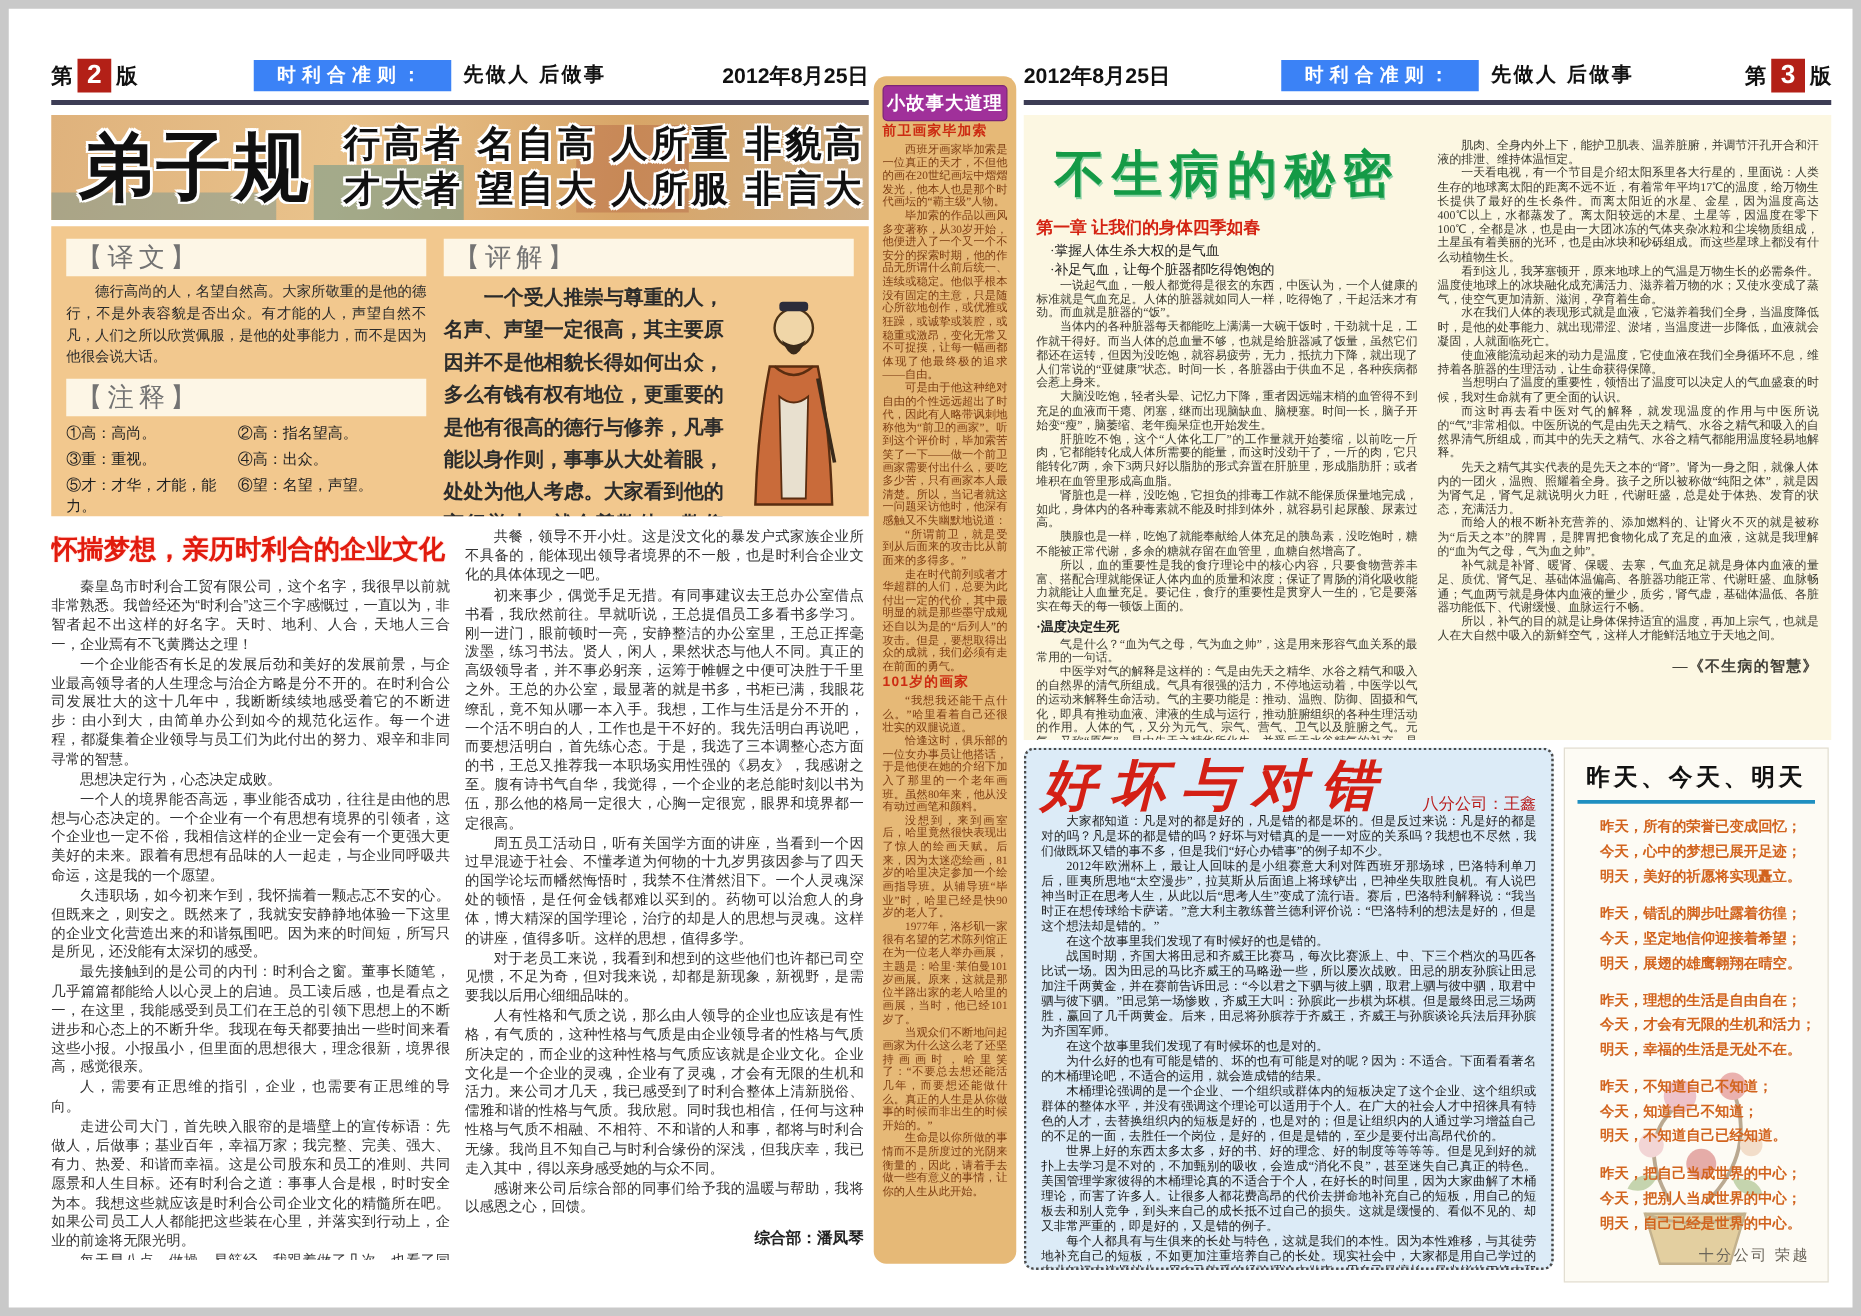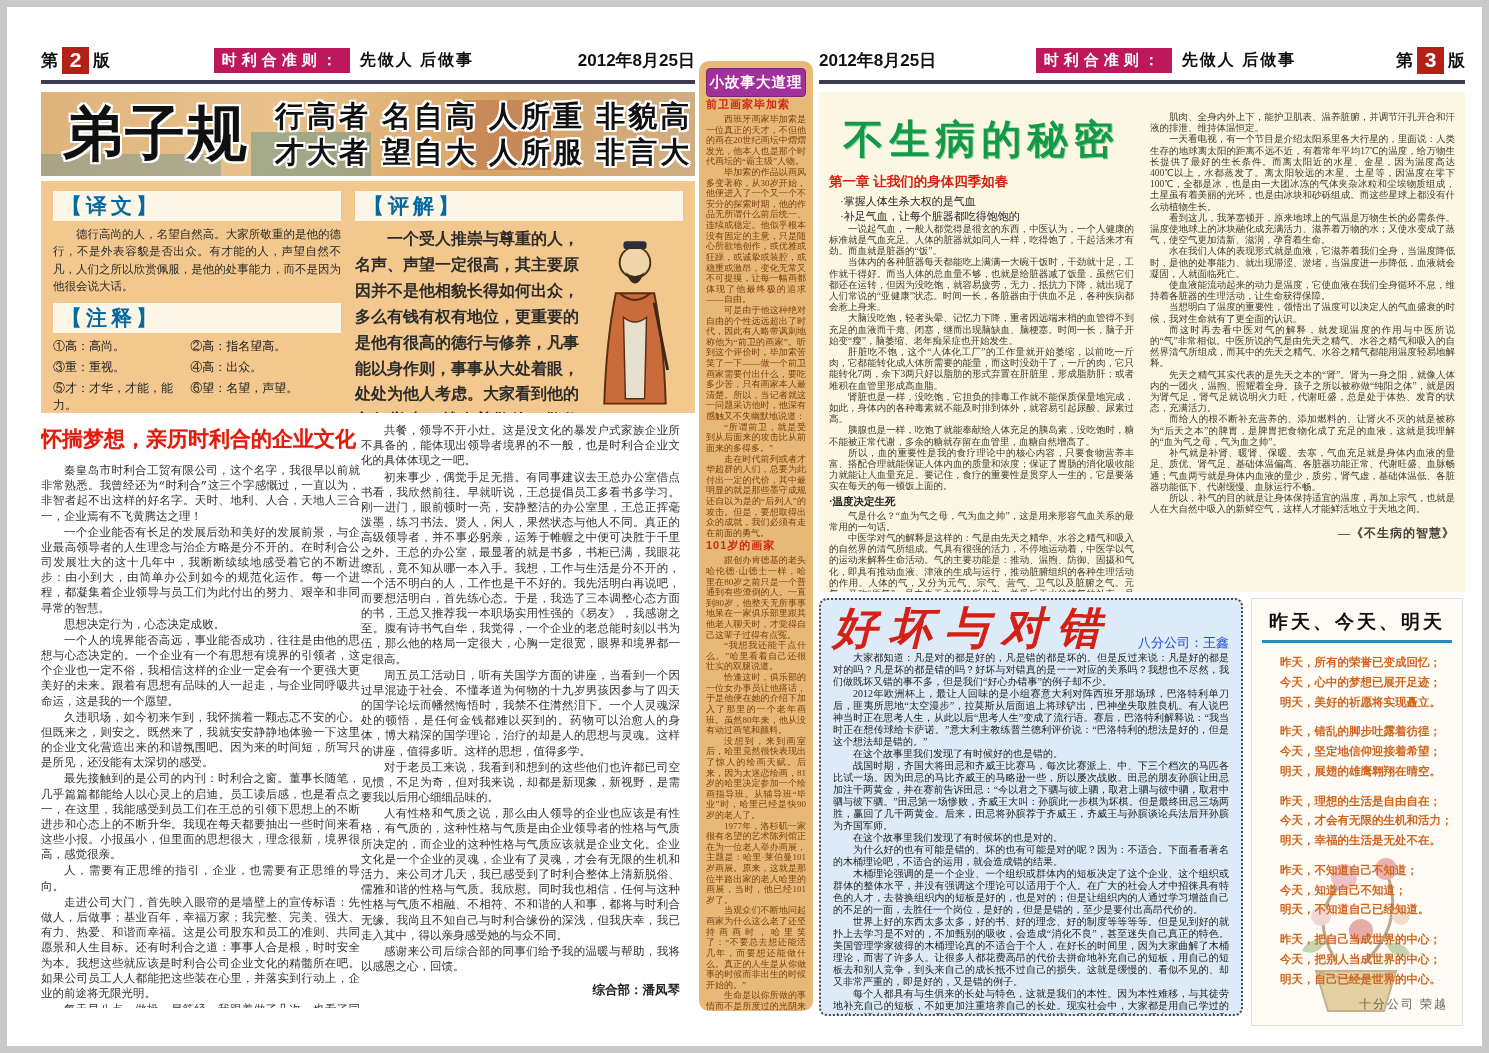--- a/index.html
+++ b/index.html
@@ -2,46 +2,46 @@
 <html><head>
 <meta charset="utf-8">
 <style>
   html,body{margin:0;padding:0;background:#9a9a9a;font-family:"Liberation Sans",sans-serif;}
   .frame{position:relative;width:1489px;height:1053px;background:#fff;border:7px solid #c9c9c9;box-sizing:border-box;overflow:hidden;}
   
   .page-header{display:flex;align-items:center;height:34px;}
   .ph-left,.ph-right{display:flex;align-items:center;gap:4px;font-weight:bold;font-size:17px;color:#111;}
   .page-num-box{display:inline-flex;align-items:center;justify-content:center;width:27px;height:27px;background:#b32017;color:#fff;font-size:21px;font-weight:bold;}
   .motto{display:flex;align-items:center;gap:10px;margin:0 auto;}
-  .motto-box{background:#be185d;color:#fff;font-weight:bold;font-size:15px;letter-spacing:5px;padding:3px 8px;}
+  .motto-box{background:#3b82f6;color:#fff;font-weight:bold;font-size:15px;letter-spacing:5px;padding:3px 19px;}
   .motto-text{font-weight:bold;font-size:16px;color:#111;letter-spacing:2px;}
   .date{font-weight:bold;font-size:17px;color:#111;}
   .rule{height:4px;background:#3c3c55;margin-top:3px;}
   p{margin:0;}
   .gap{height:12px;}
   
   .left-page{position:absolute;left:34px;top:36px;width:654px;}
   .banner{position:relative;margin-top:8px;height:84px;background:linear-gradient(100deg,#dfb27c 0%,#e9c28b 35%,#d8a567 70%,#cfae84 100%);overflow:hidden;display:flex;align-items:center;}
   .banner .patch1{position:absolute;left:210px;top:40px;width:120px;height:44px;background:#4f8d8a;opacity:.45;}
   .banner .patch2{position:absolute;left:420px;top:8px;width:90px;height:70px;background:#a8543a;opacity:.35;}
   .banner .patch3{position:absolute;left:0;top:62px;width:180px;height:22px;background:#5b8f95;opacity:.4;}
   .banner-title{position:relative;font-size:60px;font-weight:bold;color:#101010;margin-left:22px;letter-spacing:2px;
     text-shadow:-2px 0 #fff,2px 0 #fff,0 -2px #fff,0 2px #fff,-2px -2px #fff,2px 2px #fff,-2px 2px #fff,2px -2px #fff;}
   .banner-verse{position:relative;margin-left:26px;font-weight:bold;color:#101010;font-size:29px;line-height:1.25;letter-spacing:3px;
     text-shadow:-2px 0 #fff,2px 0 #fff,0 -2px #fff,0 2px #fff,-2px -2px #fff,2px 2px #fff,-2px 2px #fff,2px -2px #fff;}
   .classic{margin-top:5px;background:#f2c88e;padding:10px 12px;display:flex;gap:14px;height:212px;overflow:hidden;}
   .classic-col-l{width:288px;}
   .classic-col-r{flex:1;position:relative;}
-  .sec-head{background:#fdf6e6;color:#0369a1;font-family:"Liberation Serif",serif;font-weight:bold;font-size:21px;padding:1px 8px;letter-spacing:4px;margin-bottom:5px;}
+  .sec-head{background:#fdf6e6;color:#737373;font-family:"Liberation Serif",serif;font-weight:normal;font-size:21px;padding:1px 8px;letter-spacing:4px;margin-bottom:5px;}
   .classic-text{font-size:11.5px;line-height:1.5;color:#2b2b2b;text-align:justify;text-indent:2em;font-family:"Liberation Serif",serif;}
   .notes-grid{display:grid;grid-template-columns:1fr 1.15fr;column-gap:6px;row-gap:4px;margin-top:4px;}
   .notes-grid p{font-size:12px;color:#222;font-family:"Liberation Serif",serif;}
   .pingjie-text p{font-size:16px;line-height:1.62;color:#2b2b2b;text-align:justify;text-indent:2em;font-family:"Liberation Serif",serif;font-weight:bold;}
   .confucius{float:right;width:96px;height:192px;margin:0 0 2px 8px;shape-outside:inset(0);}
-  .article{margin-top:10px;display:flex;gap:1px;font-family:Liberation Mono, monospace;}
+  .article{margin-top:10px;display:flex;gap:12px;}
   .article-col{width:319px;height:585px;overflow:hidden;}
   .article-title{color:#e11b0e;font-weight:bold;font-size:21px;letter-spacing:0px;margin:2px 0 10px 0;
     text-shadow:0 0 1px #ff8070;}
   .article-col p{font-size:11.5px;line-height:1.32;color:#333;text-align:justify;text-indent:2em;margin-bottom:1px;}
   .signature{text-align:right;font-weight:bold;font-size:12.5px;color:#222;margin-top:8px;}
   
   .strip{position:absolute;left:692px;top:54px;width:114px;height:950px;background:#e6b977;border-radius:10px;box-sizing:border-box;padding:7px 7px;overflow:hidden;}
   .strip-head{background:#a0309a;color:#fff;font-weight:bold;font-size:14.5px;text-align:center;border-radius:4px;padding:4px 0;letter-spacing:1px;border:1px solid #7c2478;}
   .story-title{color:#cc2b12;font-weight:bold;font-size:11px;margin:0 0 2px 0;letter-spacing:1px;}
   .strip p{font-size:9px;line-height:1.18;color:#7c3c12;text-align:justify;text-indent:2em;font-family:"Liberation Serif",serif;}
@@ -53,21 +53,21 @@
     text-shadow:1px 1px 0 #8fd3a8;}
   .chapter{color:#d42312;font-weight:bold;font-size:13.5px;margin-bottom:3px;}
   .bullets p{font-size:11px;color:#222;text-indent:1em;line-height:1.35;font-family:"Liberation Serif",serif;}
   .health-col p.body, .health-body p{font-size:9.5px;line-height:1.18;color:#3a3a30;text-align:justify;text-indent:2em;font-family:"Liberation Serif",serif;}
   .subhead{font-size:10.5px;color:#222;font-weight:bold;margin:2px 0;font-family:"Liberation Serif",serif;}
   .attribution{text-align:right;font-size:12px;font-weight:bold;color:#44423a;margin-top:10px;font-family:"Liberation Serif",serif;letter-spacing:1px;}
   .bottom-row{display:flex;gap:8px;margin-top:6px;}
   .essay{width:424px;height:418px;box-sizing:border-box;background:#dcebf7;border:2px dotted #4a4a4a;border-radius:8px;padding:6px 12px;overflow:hidden;}
   .essay-titlebar{display:flex;align-items:flex-end;justify-content:space-between;}
   .essay-title{color:#d42015;font-size:44px;font-weight:bold;font-family:"Liberation Serif",serif;font-style:italic;letter-spacing:12px;line-height:1.05;}
-  .essay-byline{font-size:13px;color:#1d4ed8;white-space:nowrap;font-family:"Liberation Serif",serif;}
+  .essay-byline{font-size:13px;color:#b91c1c;white-space:nowrap;font-family:"Liberation Serif",serif;}
   .essay p{font-size:10px;line-height:1.2;color:#1c1c1c;text-align:justify;text-indent:2em;font-family:"Liberation Serif",serif;}
   .poem{position:relative;width:212px;height:428px;box-sizing:border-box;background:#fdfbf4;border:1px solid #e2ded2;padding:10px 8px;overflow:hidden;}
   .poem-title{font-size:19px;font-weight:bold;color:#111;text-align:center;letter-spacing:3px;font-family:"Liberation Serif",serif;}
   .poem-underline{height:3px;background:#1f8fc0;margin:5px 2px 10px 2px;}
   .poem-lines{position:relative;z-index:2;}
   .poem-lines p{font-size:11.5px;line-height:1.72;color:#d2641e;font-weight:bold;font-family:Liberation Serif, serif;padding-left:20px;}
   .poem-lines p.gap{height:10px;}
   .poem-sig{position:absolute;right:14px;bottom:12px;z-index:2;font-size:12px;color:#6b655a;font-family:"Liberation Serif",serif;letter-spacing:2px;}
   .basket{position:absolute;left:14px;bottom:4px;z-index:1;opacity:.5;}
 </style>
@@ -171,21 +171,20 @@
     <div class="story-title">前卫画家毕加索</div>
     <div>
         <p>西班牙画家毕加索是一位真正的天才，不但他的画在20世纪画坛中熠熠发光，他本人也是那个时代画坛的“霸主级”人物。</p>
         <p>毕加索的作品以画风多变著称，从30岁开始，他便进入了一个又一个不安分的探索时期，他的作品无所谓什么前后统一、连续或稳定。他似乎根本没有固定的主意，只是随心所欲地创作，或优雅或狂躁，或诚挚或装腔，或稳重或激昂，变化无常又不可捉摸，让每一幅画都体现了他最终极的追求——自由。</p>
         <p>可是由于他这种绝对自由的个性远远超出了时代，因此有人略带讽刺地称他为“前卫的画家”。听到这个评价时，毕加索苦笑了一下——做一个前卫画家需要付出什么，要吃多少苦，只有画家本人最清楚。所以，当记者就这一问题采访他时，他深有感触又不失幽默地说道：</p>
         <p>“所谓前卫，就是受到从后面来的攻击比从前面来的多得多。”</p>
         <p>走在时代前列或者才华超群的人们，总要为此付出一定的代价，其中最明显的就是那些墨守成规还自以为是的“后列人”的攻击。但是，要想取得出众的成就，我们必须有走在前面的勇气。</p>
       </div>
     <div class="story-title">101岁的画家</div>
     <div>
-        <p>跟创办肯德基的老头哈伦德·山德士一样，哈里在80岁之前只是一个普通到有些潦倒的人。一直到80岁，他整天无所事事地呆在一家俱乐部里跟其他老人聊天时，才觉得自己这辈子过得有点冤。</p>
         <p>“我想我还能干点什么。”哈里看着自己还很壮实的双腿说道。</p>
         <p>恰逢这时，俱乐部的一位女办事员让他搭话，于是他便在她的介绍下加入了那里的一个老年画班。虽然80年来，他从没有动过画笔和颜料。</p>
         <p>没想到，来到画室后，哈里竟然很快表现出了惊人的绘画天赋。后来，因为太迷恋绘画，81岁的哈里决定参加一个绘画指导班。从辅导班“毕业”时，哈里已经是快90岁的老人了。</p>
         <p>1977年，洛杉矶一家很有名望的艺术陈列馆正在为一位老人举办画展，主题是：哈里·莱伯曼101岁画展。原来，这就是那位半路出家的老人哈里的画展，当时，他已经101岁了。</p>
         <p>当观众们不断地问起画家为什么这么老了还坚持画画时，哈里笑了：“不要总去想还能活几年，而要想还能做什么。真正的人生是从你做事的时候而非出生的时候开始的。”</p>
         <p>生命是以你所做的事情而不是所度过的光阴来衡量的，因此，请着手去做一些有意义的事情，让你的人生从此开始。</p>
       </div>
   </div>
 
   <div class="right-page">

